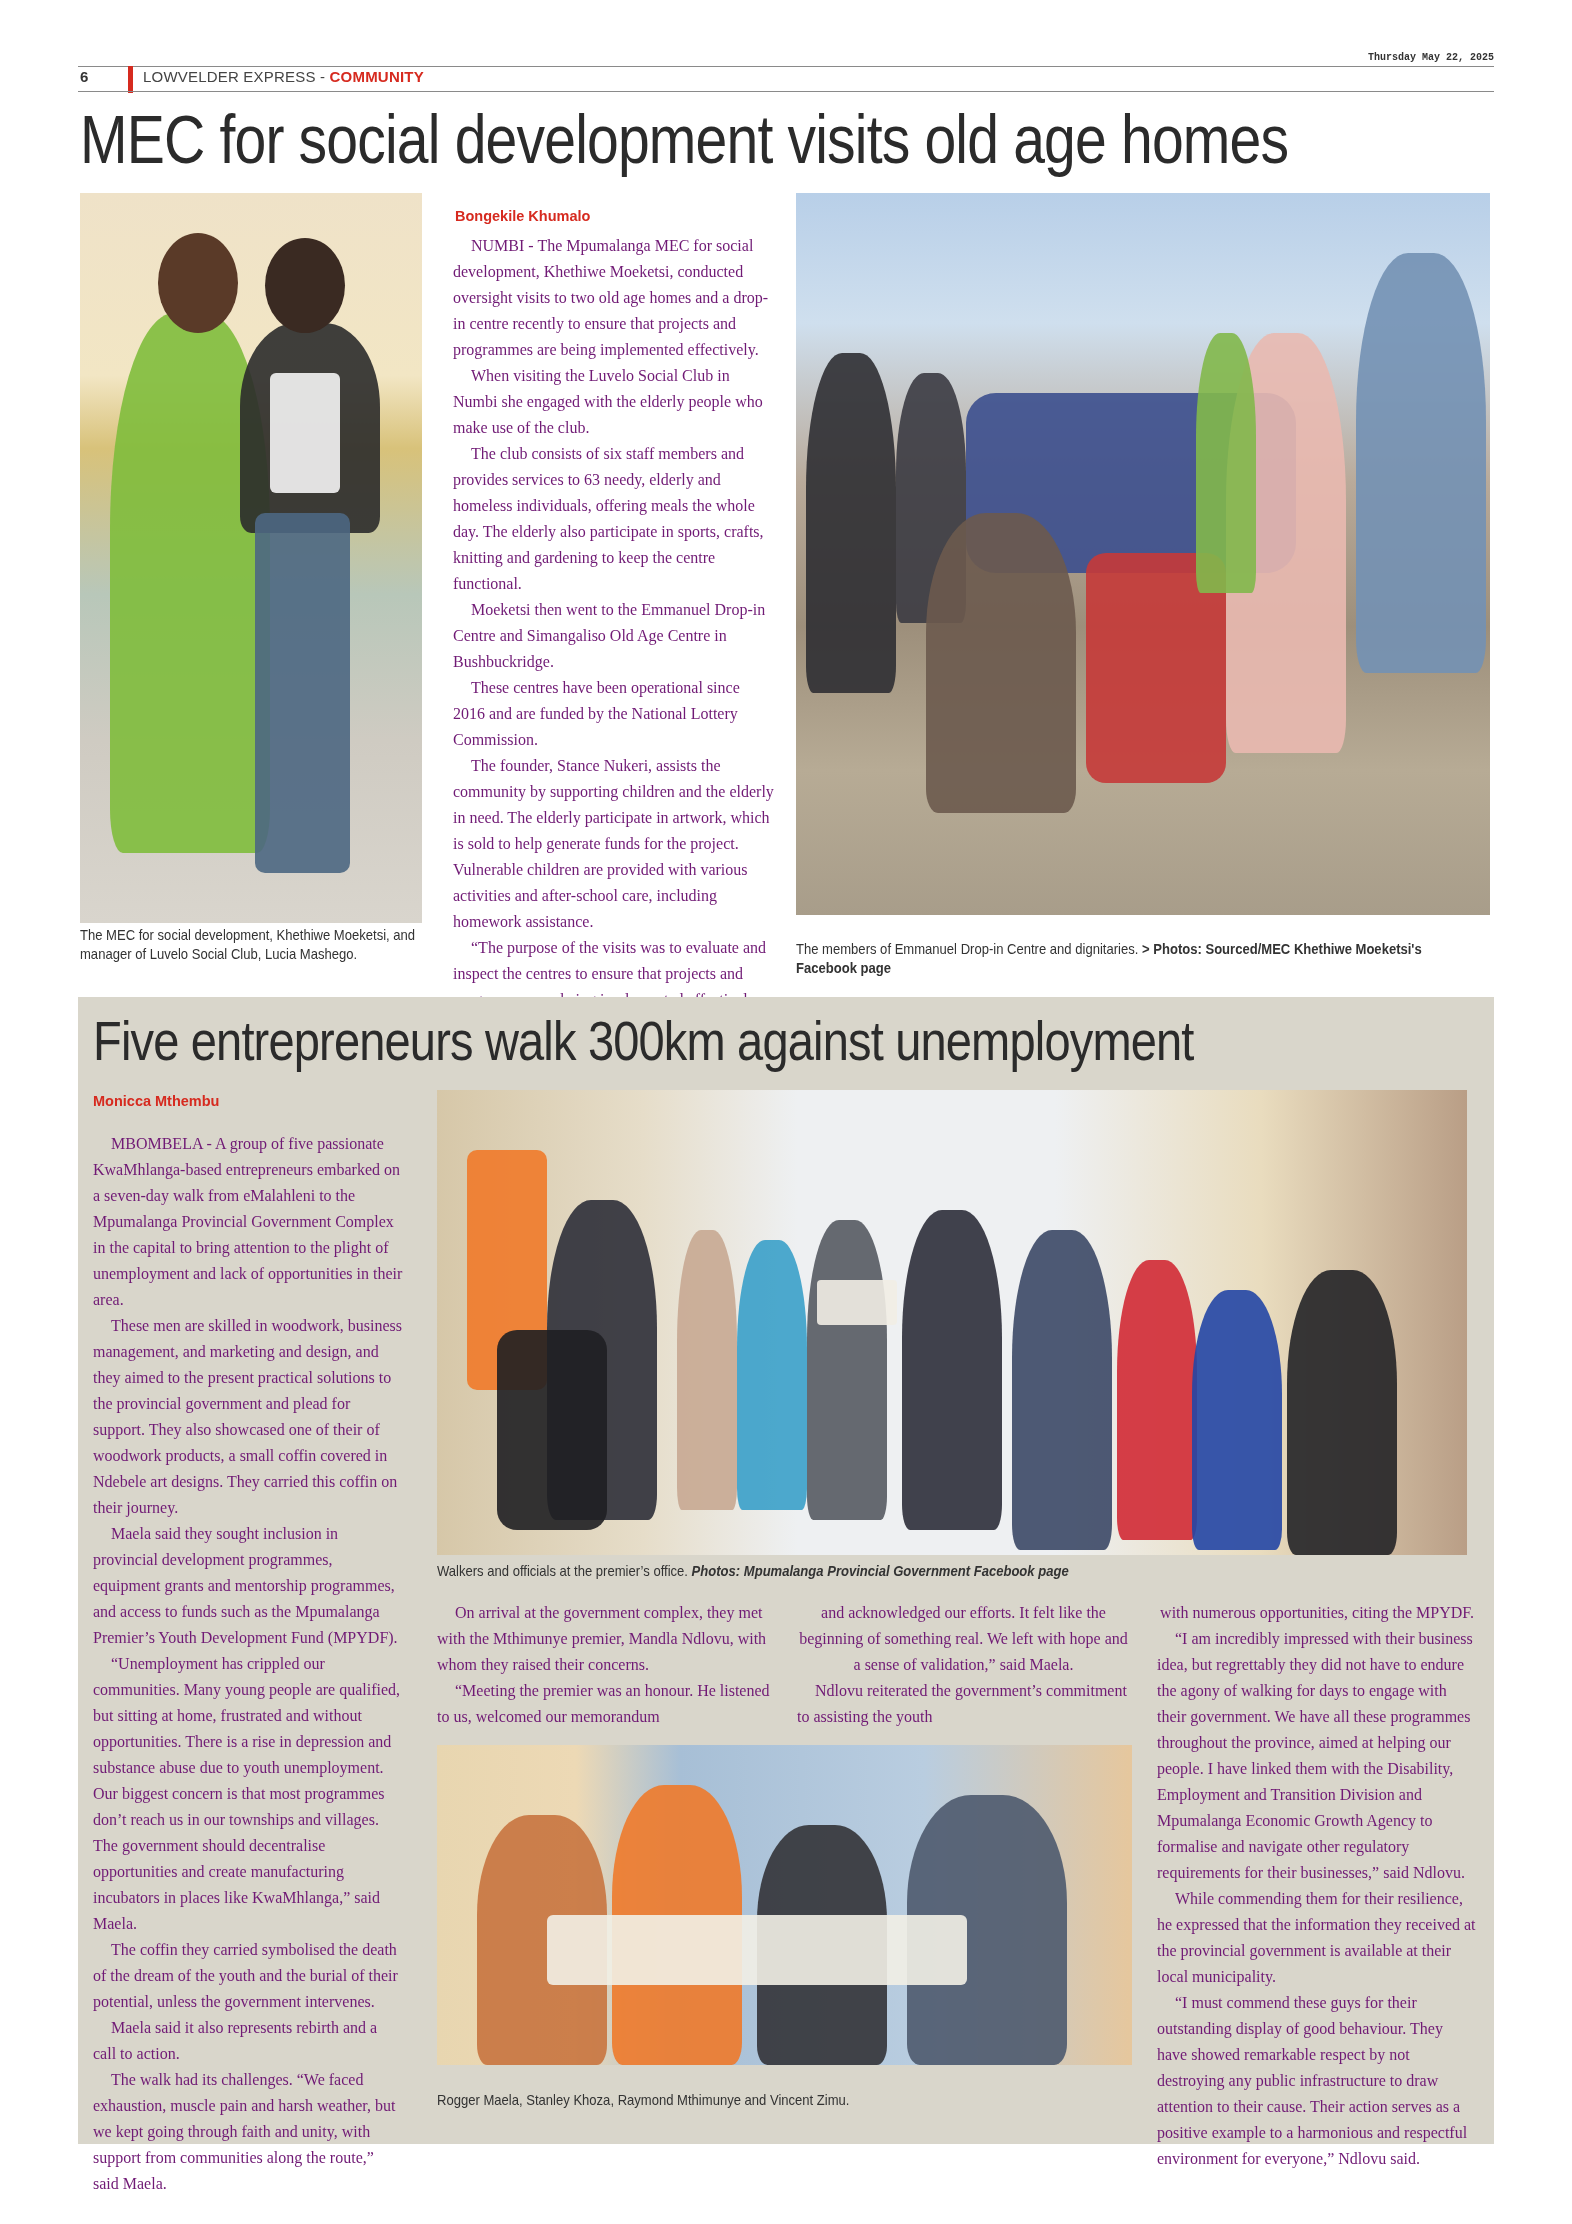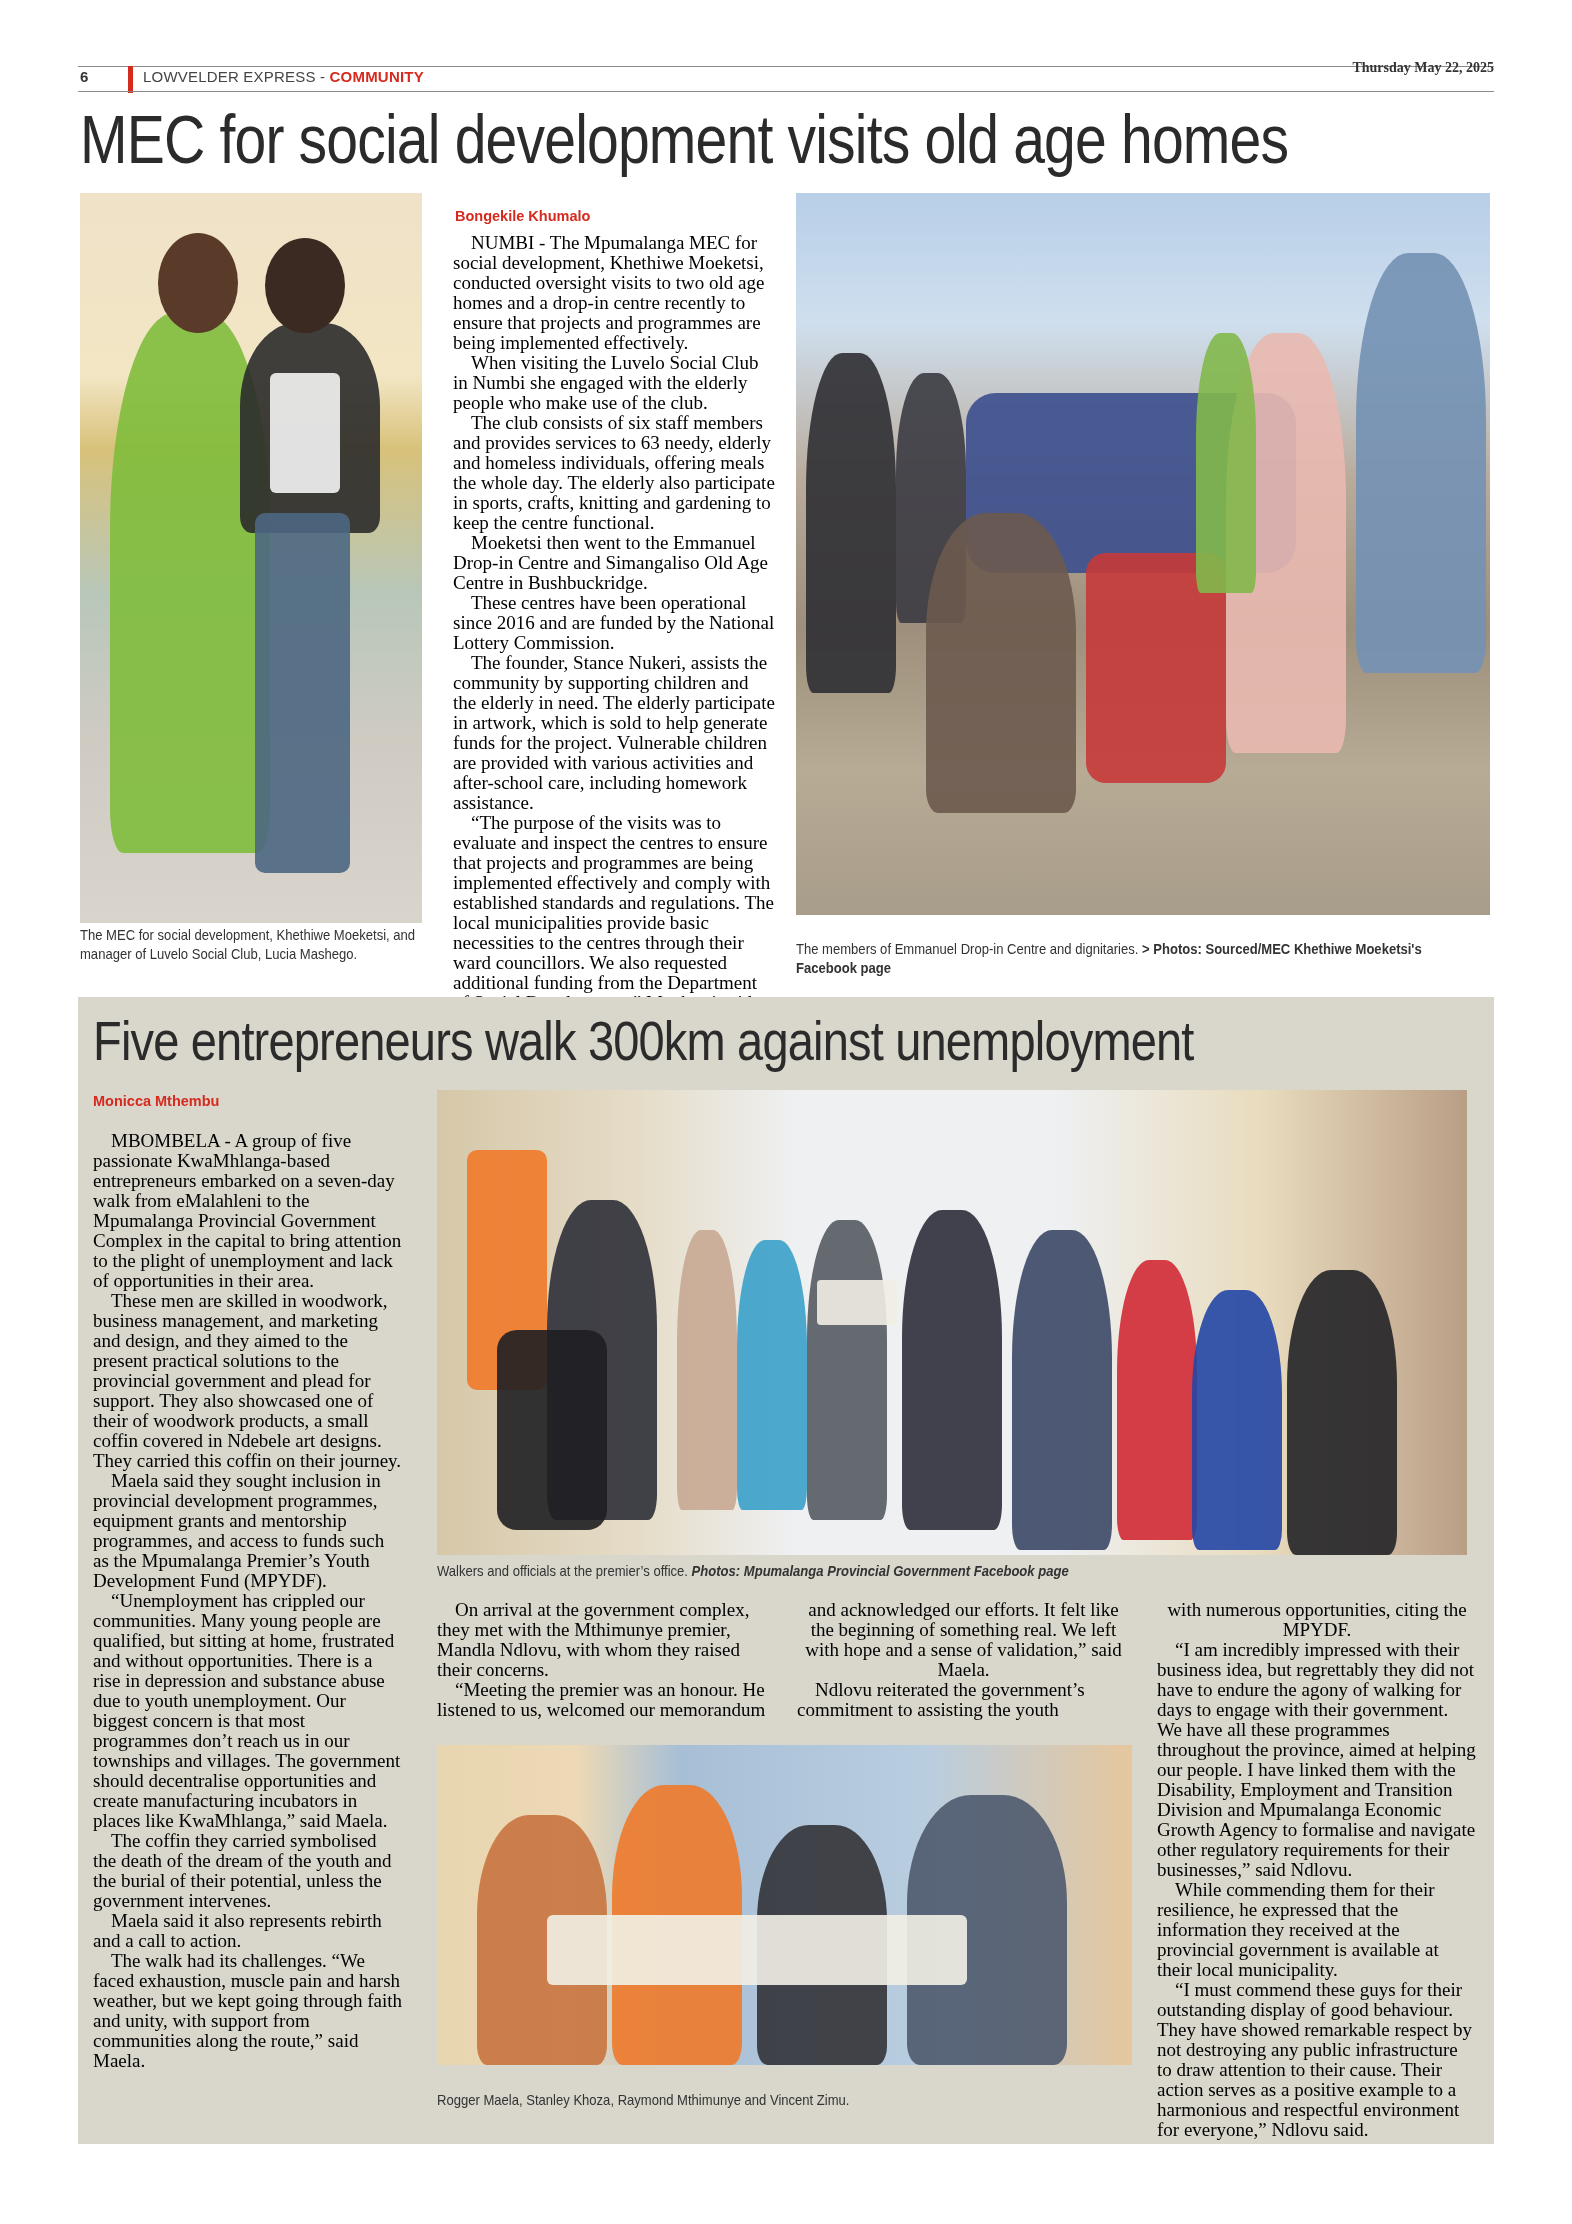--- a/index.html
+++ b/index.html
@@ -9,21 +9,21 @@
   .abs { position: absolute; }
 
   
   .hdr-rule-top { left: 78px; top: 66px; width: 1416px; height: 1px; background: #8a8a8a; }
   .hdr-rule-bot { left: 78px; top: 91px; width: 1416px; height: 1px; background: #8a8a8a; }
   .hdr-page { left: 80px; top: 68px; font-family: "Liberation Sans", sans-serif; font-weight: bold; font-size: 15px; color: #333; }
   .hdr-bar { left: 128px; top: 66px; width: 5px; height: 27px; background: #d62a1f; }
   .hdr-pub { left: 143px; top: 68px; font-family: "Liberation Sans", sans-serif; font-size: 15px; color: #444; letter-spacing: 0.2px; }
   .hdr-pub .sep { color: #444; }
   .hdr-pub .sect { color: #d62a1f; font-weight: bold; }
-  .hdr-date { right: 78px; top: 60px; font-family: Liberation Serif, serif; font-weight: bold; font-size: 14px; color: #333; }
+  .hdr-date { right: 78px; top: 52px; font-family: Liberation Mono, monospace; font-weight: bold; font-size: 10px; color: #333; }
 
   
   .headline { font-family: "Liberation Sans", sans-serif; color: #2b2b2b; white-space: nowrap; transform-origin: left top; }
   .h1 { left: 80px; top: 100px; font-size: 68px; transform: scaleX(0.84); letter-spacing: -1px; }
   .h2 { left: 93px; top: 1008px; font-size: 56px; transform: scaleX(0.84); letter-spacing: -1px; }
 
   
   .photo { overflow: hidden; }
   .photo1 { left: 80px; top: 193px; width: 342px; height: 730px;
     background: linear-gradient(180deg, #efe2c8 0%, #f2e6c4 25%, #d8c27a 35%, #b8c7b9 55%, #cfcbc2 75%, #d9d5cd 100%); }
@@ -37,21 +37,21 @@
   
   .fig { position: absolute; border-radius: 40% 40% 8% 8%; opacity: 0.9; }
   .head { position: absolute; border-radius: 50%; background: #4a3125; }
 
   
   .byline { font-family: "Liberation Sans", sans-serif; font-weight: bold; color: #d62a1f; font-size: 14.5px; }
   .by1 { left: 455px; top: 184px; margin-top: 24px; }
   .by2 { left: 93px; top: 1093px; }
 
   
-  .col { font-size: 19px; line-height: 20px; color: #000000; }
+  .col { font-size: 16px; line-height: 26px; color: #701a75; }
   .col p { text-indent: 18px; }
   .col1 { left: 453px; top: 233px; width: 322px; }
   .col2 { left: 93px; top: 1131px; width: 310px; }
   .col3 { left: 437px; top: 1600px; width: 333px; }
   .col4 { left: 797px; top: 1600px; width: 333px; }
   .col5 { left: 1157px; top: 1600px; width: 320px; }
   .col p.noindent { text-indent: 0; text-align: center; }
 
   
   .caption { font-family: "Liberation Sans", sans-serif; font-size: 14.5px; line-height: 19px; color: #333; transform-origin: left top; }

